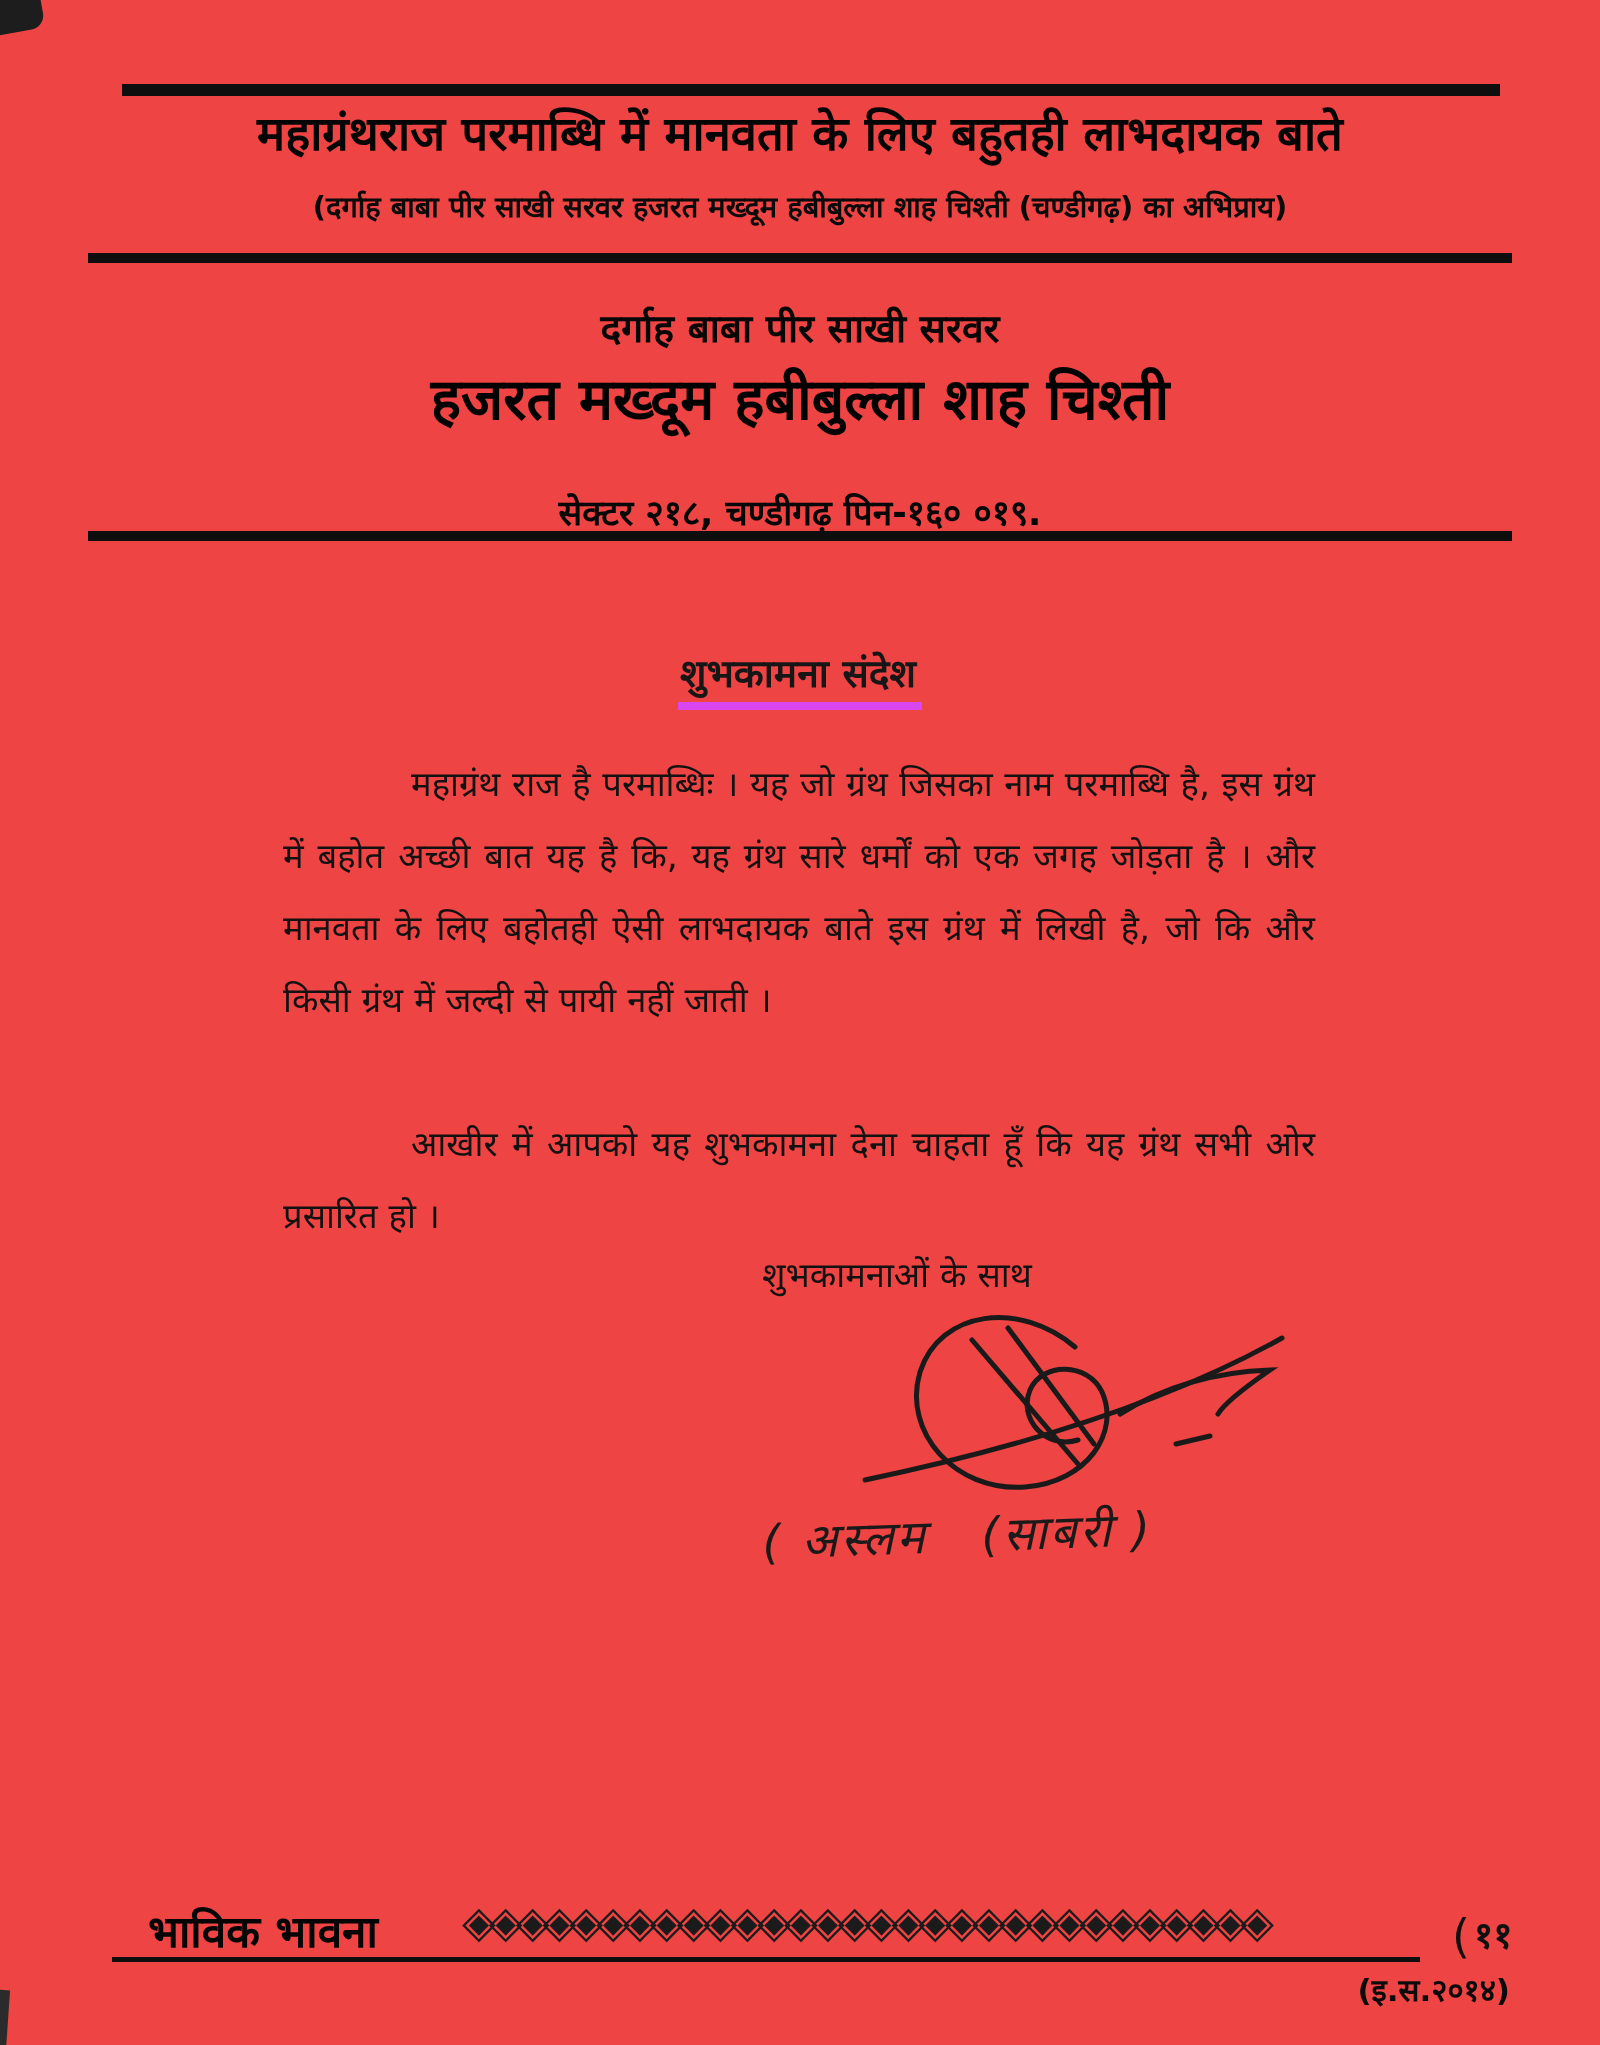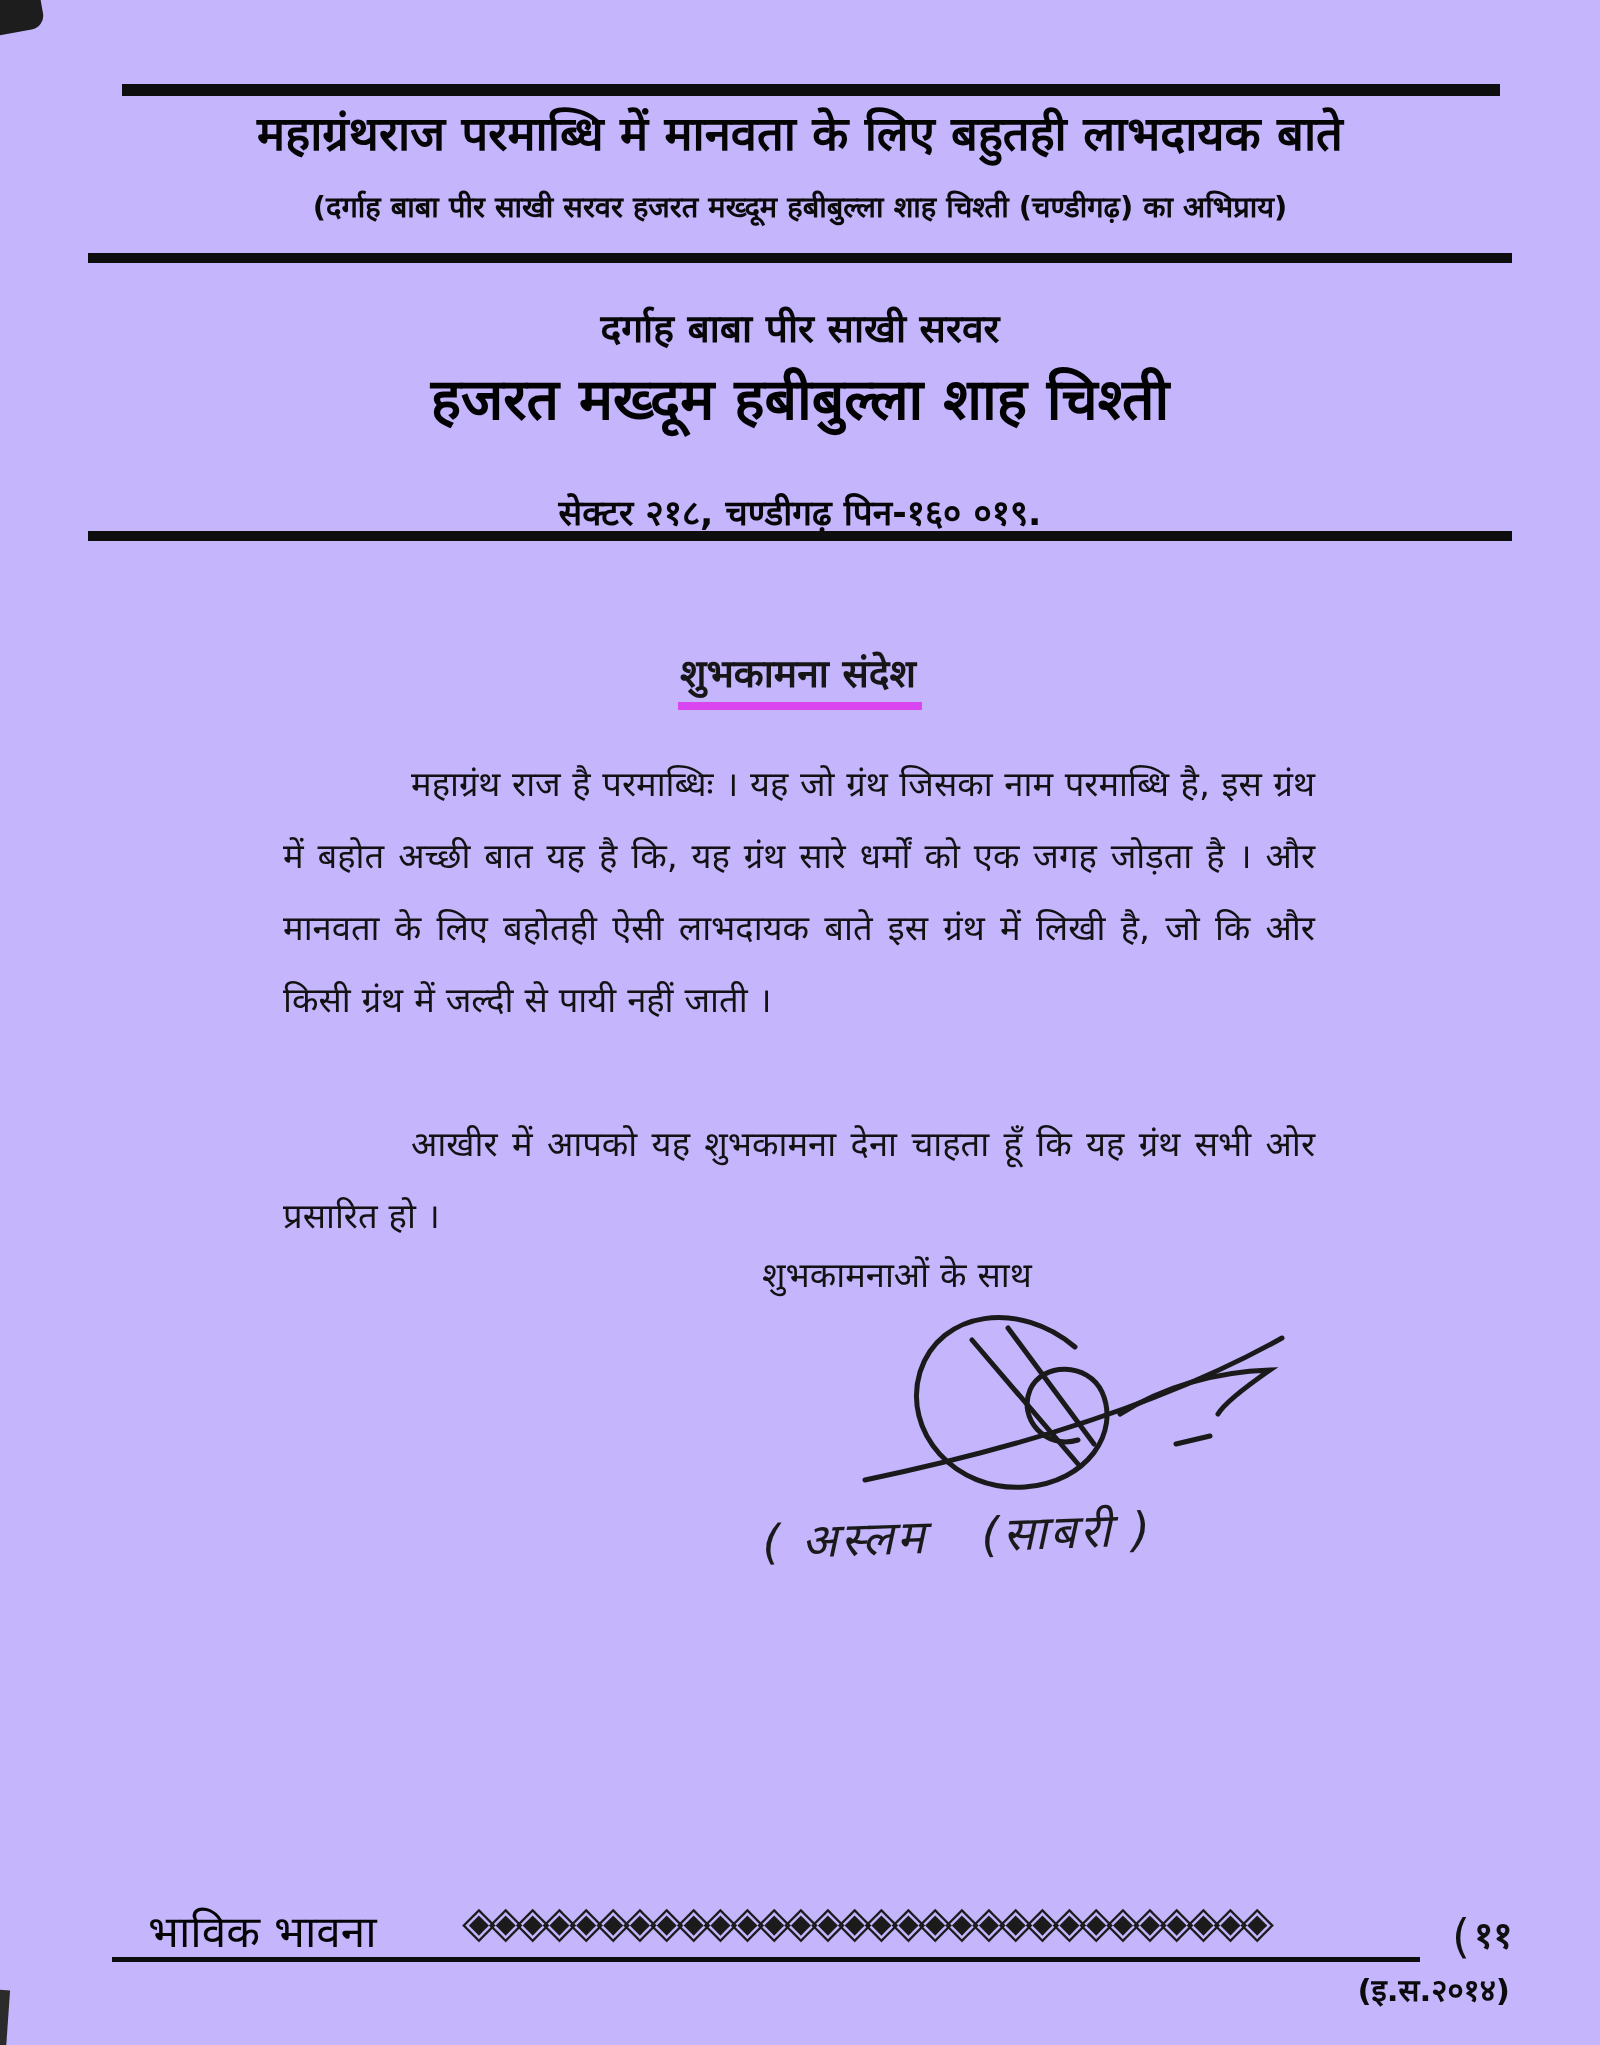--- a/index.html
+++ b/index.html
@@ -1,20 +1,20 @@
 <!DOCTYPE html>
 <html><head>
 <meta charset="utf-8">
 <style>
   html,body{margin:0;padding:0;background:#e8e8e6;}
   #page{
     position:relative;
     width:1600px;height:2045px;
     margin:0 auto;
-    background:#c4b5fd;
+    background:#ef4444;
     font-family:"DejaVu Sans","Liberation Sans",sans-serif;
     color:#161616;
     overflow:hidden;
   }
   .rule{position:absolute;background:#0e0e0e;}
   .center{text-align:center;left:90px;right:90px;position:absolute;}
   .hdr-title{top:100px;font-size:47px;font-weight:bold;color:#050505;letter-spacing:0;}
   .hdr-sub{top:186px;font-size:29px;font-weight:bold;color:#0a0a0a;}
   .mast-1{top:300px;font-size:39px;font-weight:bold;color:#070707;}
   .mast-name{top:358px;font-size:57px;font-weight:bold;color:#020202;}
@@ -32,21 +32,21 @@
   .sig-svg{position:absolute;left:820px;top:1292px;}
   .hand-name{
     position:absolute;left:762px;top:1502px;
     font-size:47px;font-style:italic;color:#1a1a1a;
     transform:rotate(-2deg);white-space:pre;letter-spacing:3px;
   }
   .signoff{
     position:absolute;left:802px;top:1566px;
     font-size:34.5px;line-height:61px;color:#0e0e0e;font-weight:500;
   }
-  .foot-title{position:absolute;left:148px;top:1900px;font-size:44px;font-weight:normal;color:#050505;white-space:nowrap;}
+  .foot-title{position:absolute;left:148px;top:1900px;font-size:44px;font-weight:bold;color:#050505;white-space:nowrap;}
   .foot-orn{
     position:absolute;left:462px;top:1896px;width:988px;height:62px;
     font-size:44px;letter-spacing:-7px;color:#1b1b1b;
     overflow:hidden;white-space:nowrap;
   }
   .foot-page{position:absolute;left:1452px;top:1908px;font-size:37px;font-weight:bold;color:#101010;white-space:nowrap;}
   .foot-page .arc{font-weight:normal;font-size:46px;vertical-align:-4px;padding-right:4px;}
   .foot-year{position:absolute;left:90px;right:90px;top:1968px;text-align:right;font-size:31px;font-weight:bold;color:#0b0b0b;}
   .artifact-tl{
     position:absolute;left:-10px;top:-12px;width:52px;height:44px;

